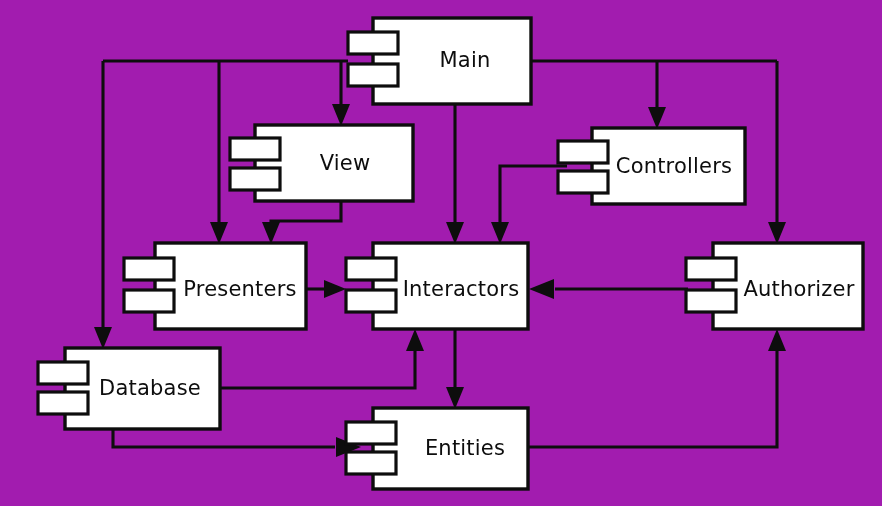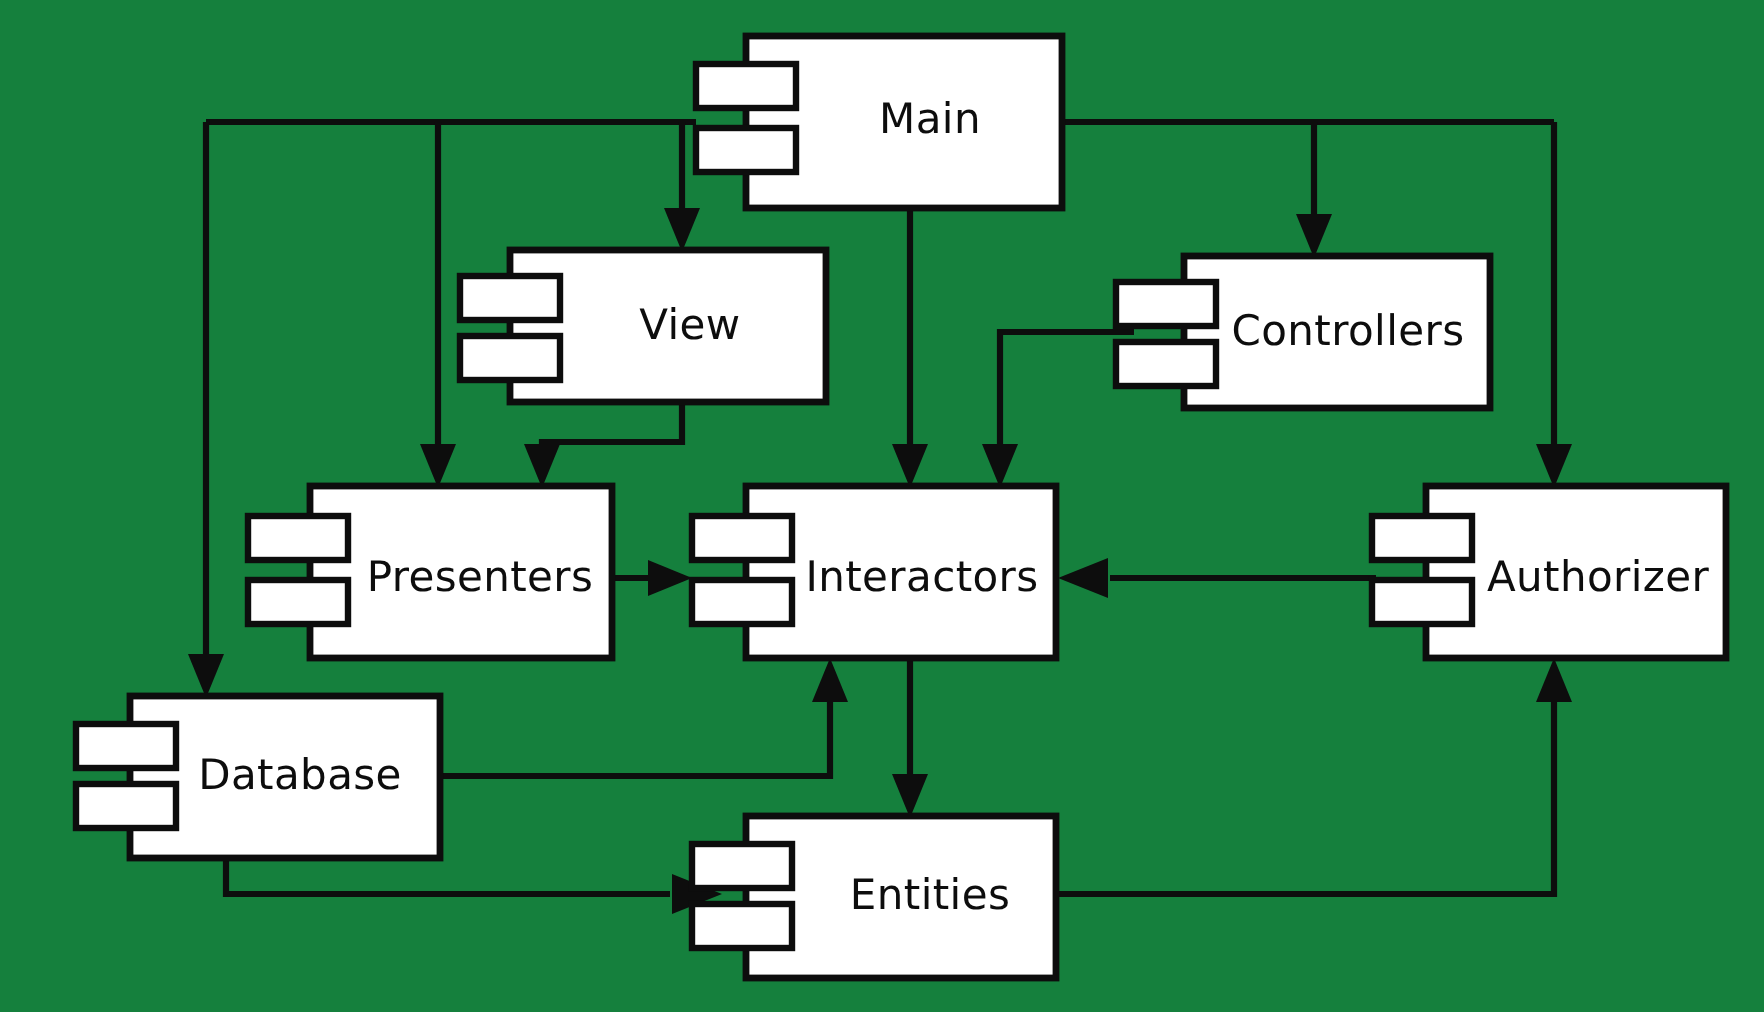--- a/index.html
+++ b/index.html
@@ -8,21 +8,21 @@
     padding: 0;
     background: #ffffff;
   }
   body {
     font-family: "DejaVu Sans", sans-serif;
   }
   #diagram-root {
     position: relative;
     width: 882px;
     height: 506px;
-    background: #15803d;
+    background: #a21caf;
     overflow: hidden;
   }
   #diagram-svg {
     position: absolute;
     top: 0;
     left: 0;
     width: 882px;
     height: 506px;
   }
   .comp-box {

